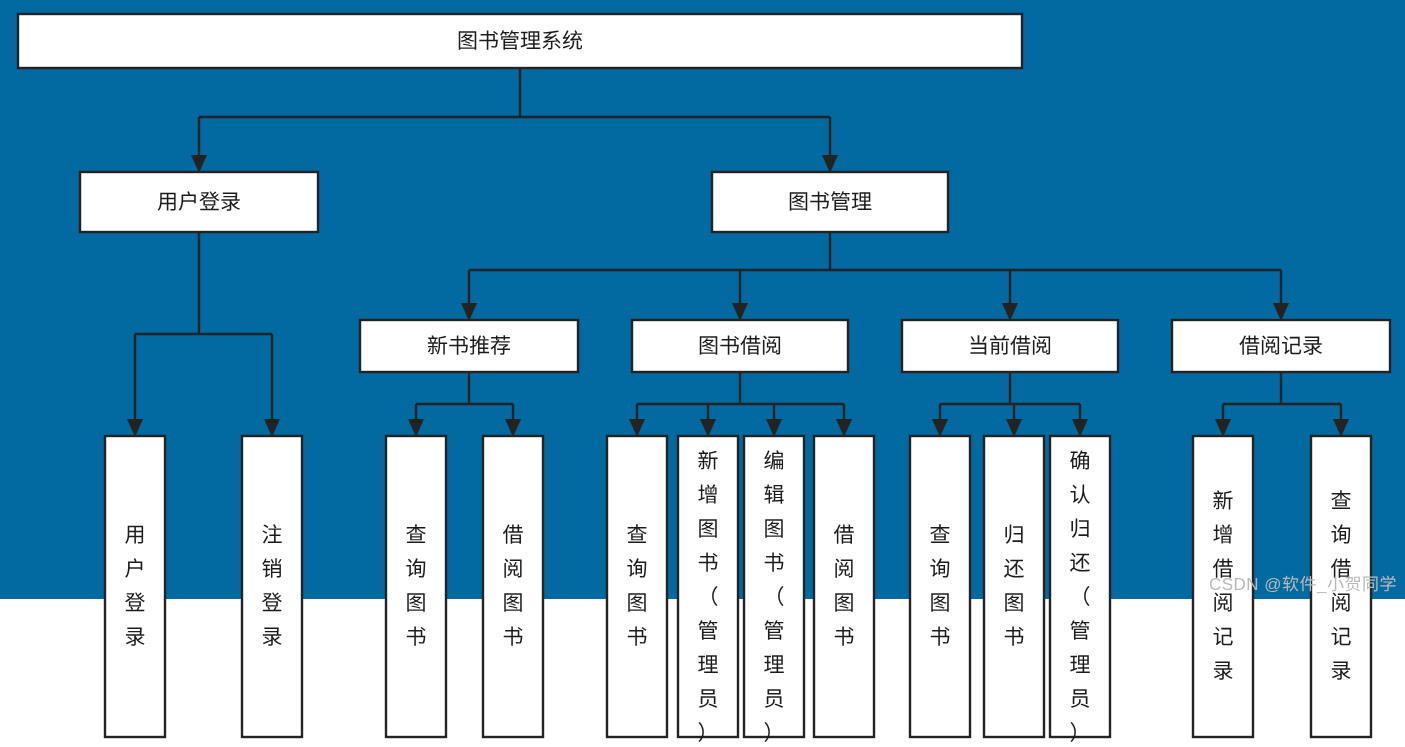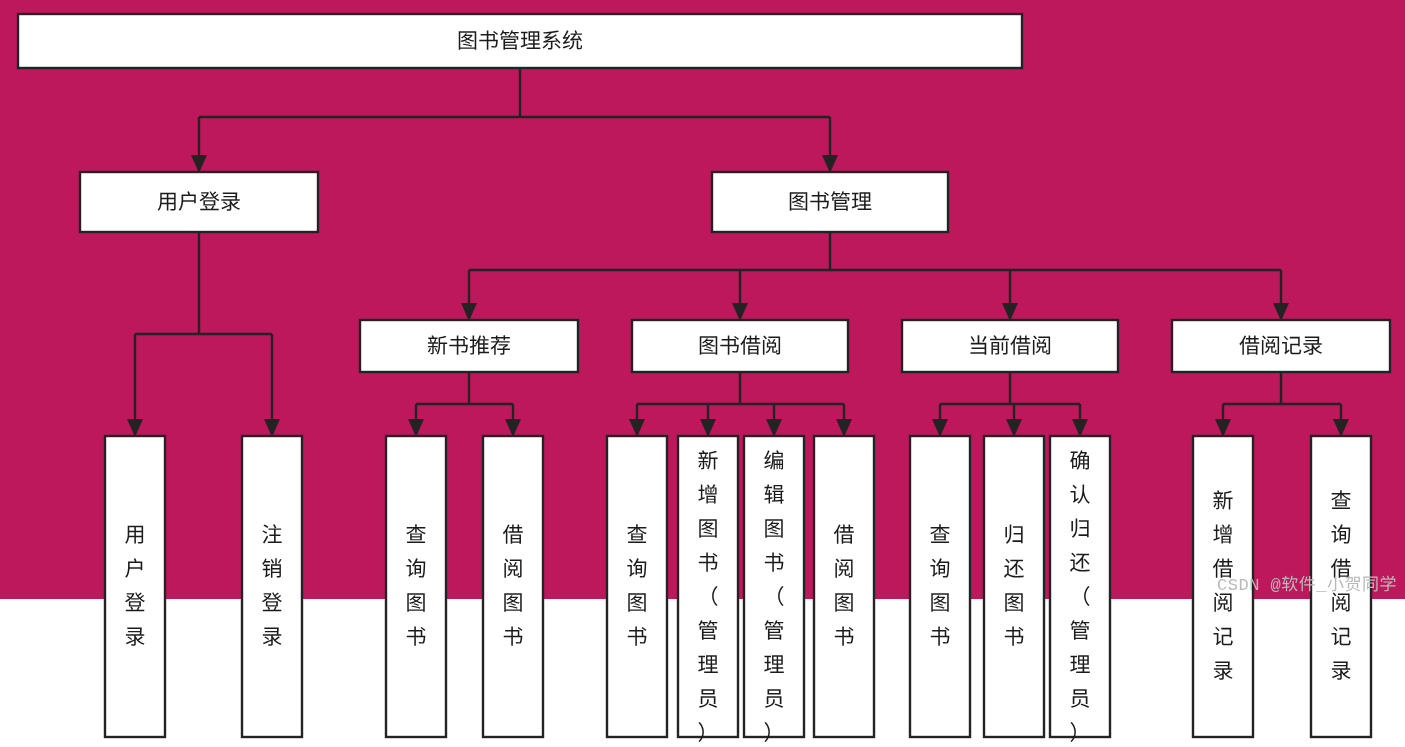--- a/index.html
+++ b/index.html
@@ -11,21 +11,21 @@
   body {
     width: 1405px;
     height: 747px;
     overflow: hidden;
     font-family: "DejaVu Sans", "Liberation Sans", sans-serif;
   }
   #diagram-root {
     position: relative;
     width: 1405px;
     height: 599px;
-    background: #be185d;
+    background: #0369a1;
   }
   #tree-svg {
     position: absolute;
     left: 0;
     top: 0;
     width: 1405px;
     height: 747px;
     display: block;
   }
   .node-box {
@@ -54,21 +54,21 @@
     fill: #1b1b1b;
     font-family: "DejaVu Sans", "Liberation Sans", sans-serif;
     font-size: 21px;
     text-anchor: middle;
     dominant-baseline: middle;
   }
   .watermark-text {
     position: absolute;
     right: 8px;
     bottom: 4px;
-    font-family: Liberation Mono, monospace;
+    font-family: Liberation Sans, sans-serif;
     font-size: 17px;
     color: #b9b9b9;
     white-space: nowrap;
     letter-spacing: 0.5px;
     user-select: none;
   }
 </style>
 </head>
 <body>
 

